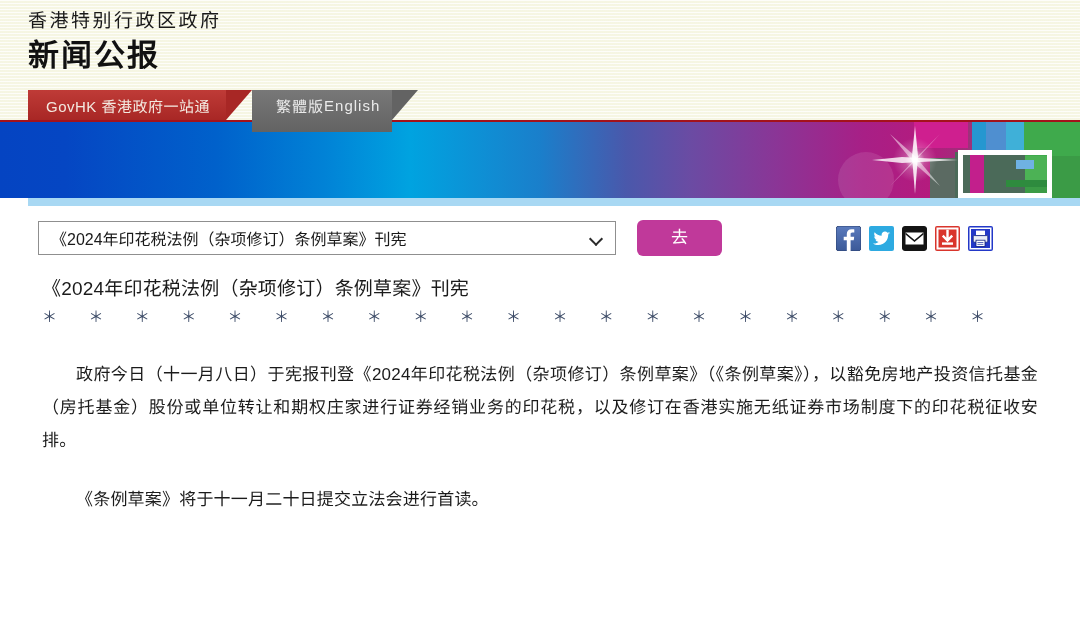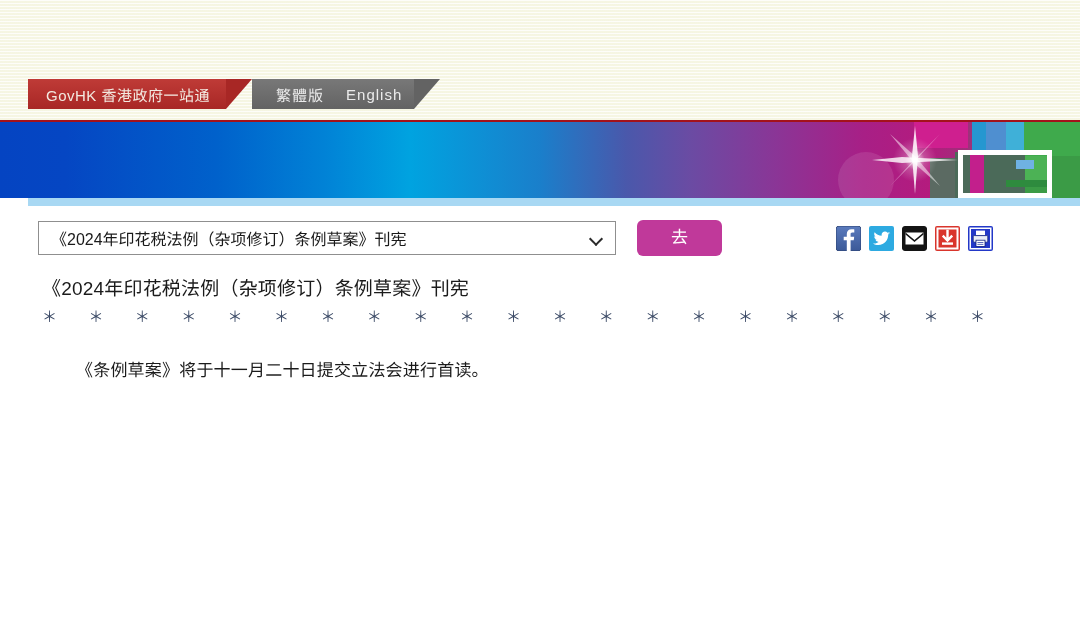--- a/index.html
+++ b/index.html
@@ -53,21 +53,21 @@
     line-height: 40px;
     margin-top: 2px;
     white-space: nowrap;
   }
 
   
   .tabstrip {
     position: absolute;
     left: 28px;
     bottom: 0;
-    height: 41px;
+    height: 30px;
     display: flex;
     align-items: stretch;
   }
   .tab-gov {
     position: relative;
     background: #b52f2f;
     background: linear-gradient(to bottom, #bf3b37 0%, #a82725 100%);
     height: 30px;
     padding: 0 16px 0 18px;
     display: flex;
@@ -91,24 +91,23 @@
     letter-spacing: 0.5px;
     white-space: nowrap;
     font-family: "Liberation Sans", "DejaVu Sans", sans-serif;
   }
   .tab-langs {
     position: relative;
     background: #6d6d6d;
     background: linear-gradient(to bottom, #787878 0%, #636363 100%);
     height: 30px;
     margin-left: 26px;
-    padding: 0 12px 0 24px;
+    padding: 0 12px 12px 24px;
     display: flex;
     align-items: center;
-    gap: 22px;
     z-index: 2;
   }
   .tab-langs::after {
     content: "";
     position: absolute;
     right: -26px;
     top: 0;
     width: 0;
     height: 0;
     border-style: solid;
@@ -304,20 +303,24 @@
     font-family: "Liberation Sans", "DejaVu Sans", sans-serif;
     letter-spacing: 0.2px;
   }
   .para.first { margin-top: 30px; }
   .para.gap   { margin-top: 26px; }
 </style>
 </head>
 <body>
 
 <div class="masthead">
+  <div class="masthead-titles">
+    <div class="org-name">香港特别行政区政府</div>
+    <div class="pub-name">新闻公报</div>
+  </div>
 
   <div class="tabstrip">
     <div class="tab-gov">
       <span class="tab-gov-label">GovHK 香港政府一站通</span>
     </div>
     <div class="tab-langs">
       <a class="lang-link" href="#">繁體版</a>
       <a class="lang-link" href="#">English</a>
     </div>
   </div>
@@ -407,14 +410,15 @@
       <rect x="9.4" y="16" width="6" height="0.9" fill="#4a5ab5"></rect>
       <rect x="9.4" y="17.9" width="6" height="0.9" fill="#4a5ab5"></rect>
     </svg>
   </div>
 </div>
 
 <div class="article">
   <div class="headline">《2024年印花税法例（杂项修订）条例草案》刊宪</div>
   <div class="star-rule">＊　＊　＊　＊　＊　＊　＊　＊　＊　＊　＊　＊　＊　＊　＊　＊　＊　＊　＊　＊　＊</div>
 
+  <p class="para first">政府今日（十一月八日）于宪报刊登《2024年印花税法例（杂项修订）条例草案》（《条例草案》），以豁免房地产投资信托基金（房托基金）股份或单位转让和期权庄家进行证券经销业务的印花税，以及修订在香港实施无纸证券市场制度下的印花税征收安排。</p>
   <p class="para gap">《条例草案》将于十一月二十日提交立法会进行首读。</p>
 </div>
 
 </body></html>

